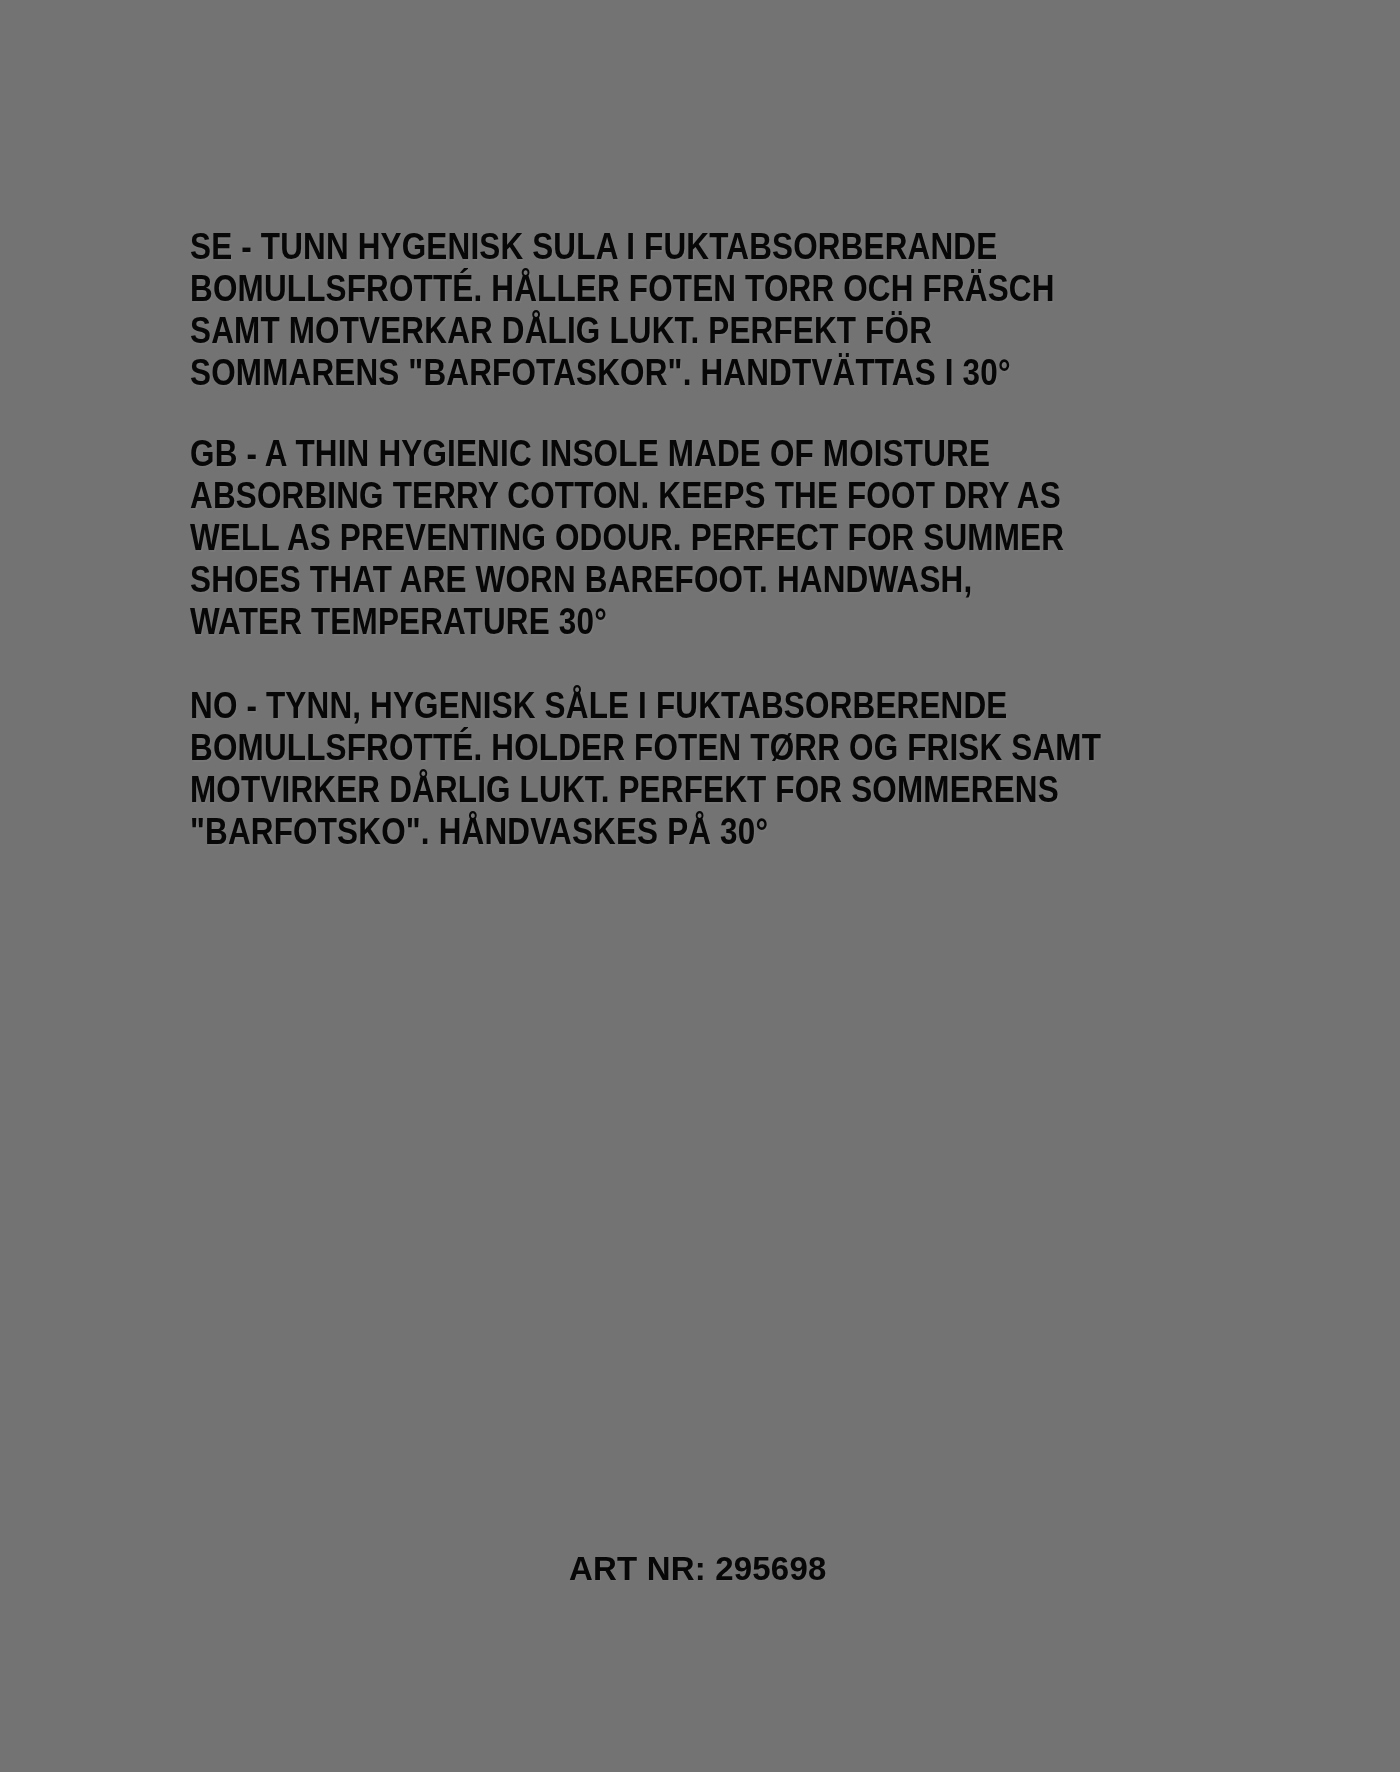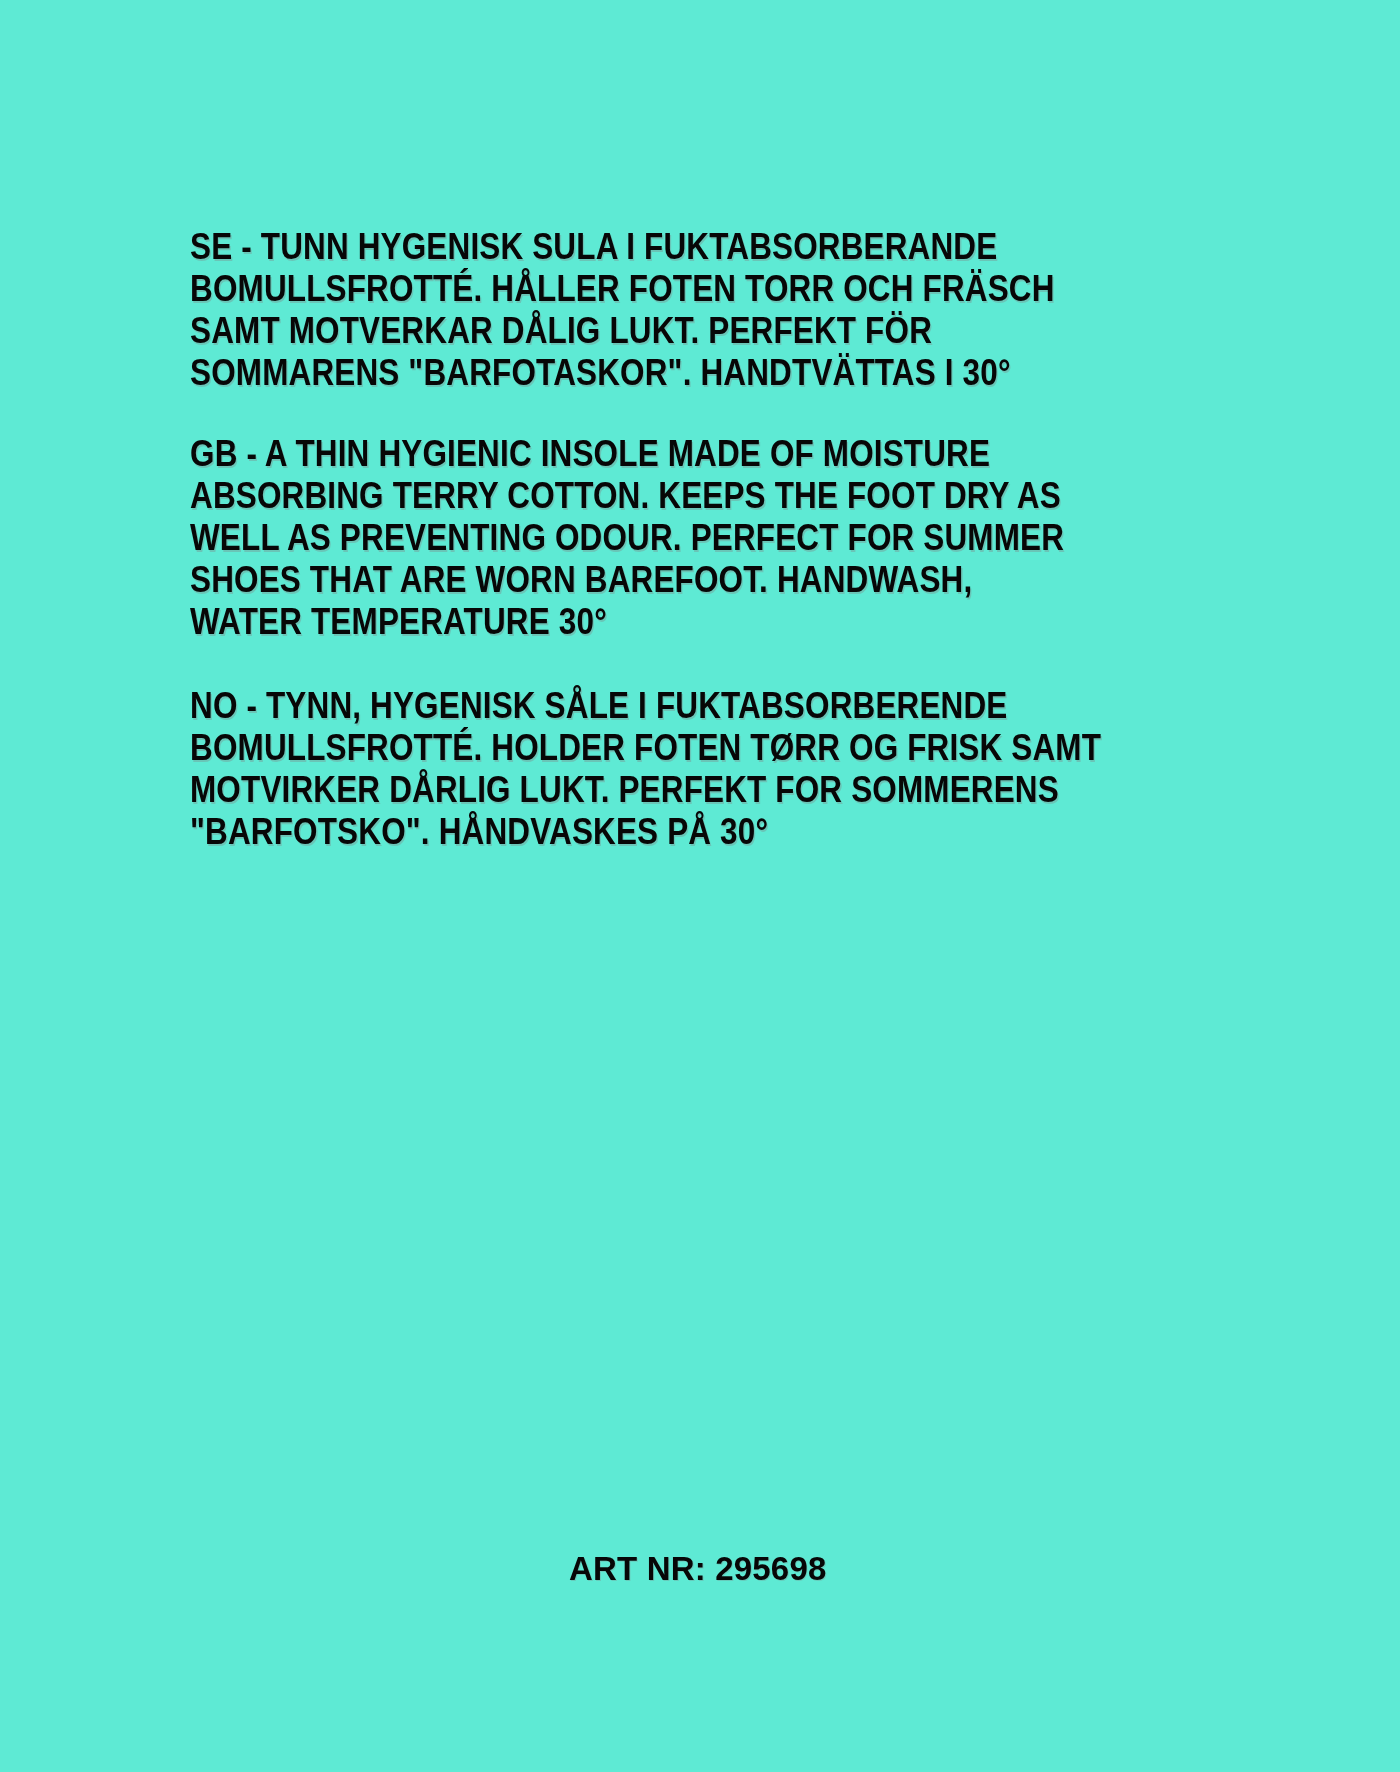--- a/index.html
+++ b/index.html
@@ -10,21 +10,21 @@
     width: 1400px;
     height: 1772px;
     background: #ffffff;
     position: relative;
     overflow: hidden;
     font-family: "Liberation Sans", "DejaVu Sans", sans-serif;
   }
   .page {
     position: absolute;
     inset: 0;
-    background: #5eead4;
+    background: #737373;
   }
   .body-text {
     position: absolute;
     left: 190px;
     color: #070707;
     font-weight: bold;
     font-size: 37px;
     line-height: 42px;
     letter-spacing: 0.2px;
     white-space: nowrap;

